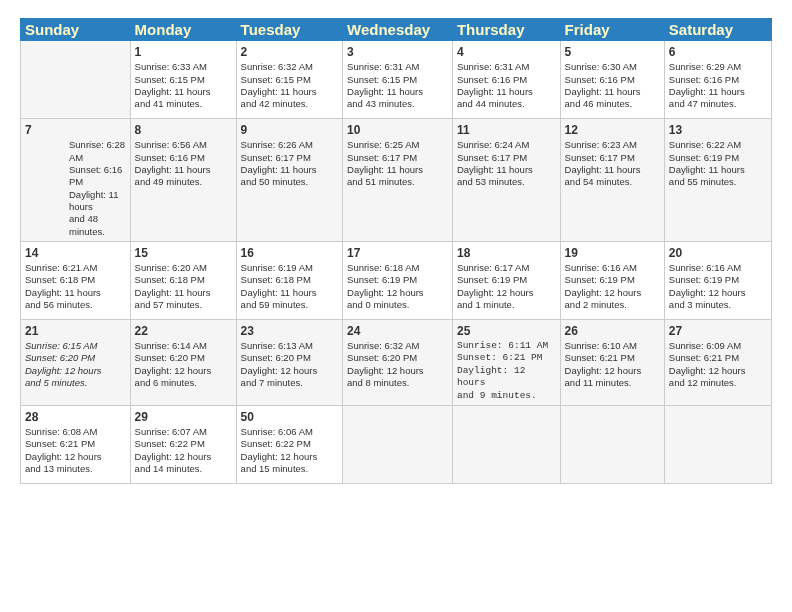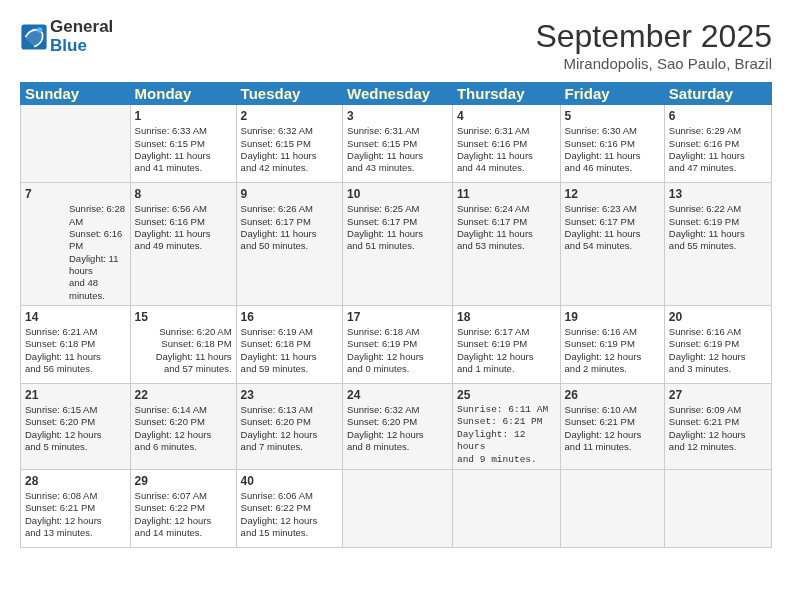--- a/index.html
+++ b/index.html
@@ -89,40 +89,20 @@
       background: #fff;
     }
     tbody tr td.empty {
       background: #f5f5f5;
     }
   </style>
 </head>
 <body>
 
 <div class="page">
-  <div class="header">
-    <div class="logo">
-      <svg class="logo-icon" viewBox="0 0 40 40">
-        <rect x="2" y="2" width="36" height="36" rx="4" fill="#1a6faf"></rect>
-        <polygon points="20,6 34,20 20,34 6,20" fill="#fff" opacity="0.15"></polygon>
-        <path d="M8 20 Q14 8 26 10 Q34 12 32 22 Q30 30 20 34" fill="none" stroke="#fff" stroke-width="2.5"></path>
-        <circle cx="28" cy="10" r="4" fill="#5bb8f5"></circle>
-      </svg>
-      <div>
-        <div style="font-size:17px;font-weight:bold;color:#333;line-height:1.1;">
-          <span style="color:#333;">General</span>
-        </div>
-        <div style="font-size:17px;font-weight:bold;color:#1a6faf;line-height:1.1;">Blue</div>
-      </div>
-    </div>
-    <div class="title-block">
-      <div class="month-title">September 2025</div>
-      <div class="subtitle">Mirandopolis, Sao Paulo, Brazil</div>
-    </div>
-  </div>
 
   <table>
     <thead>
       <tr id="thead-row">
       <th>Sunday</th>
           <th>Monday</th>
           <th>Tuesday</th>
           <th>Wednesday</th>
           <th>Thursday</th>
           <th>Friday</th>
@@ -229,21 +209,21 @@
         <tr>
           <td>
             <span class="day-num">14</span>
             <div class="day-info" style="white-space: pre-line;">Sunrise: 6:21 AM
 Sunset: 6:18 PM
 Daylight: 11 hours
 and 56 minutes.</div>
           </td>
           <td>
             <span class="day-num">15</span>
-            <div class="day-info" style="white-space: pre-line; text-align: right;">Sunrise: 6:20 AM
+            <div class="day-info" style="white-space: pre-line;">Sunrise: 6:20 AM
 Sunset: 6:18 PM
 Daylight: 11 hours
 and 57 minutes.</div>
           </td>
           <td>
             <span class="day-num">16</span>
             <div class="day-info" style="white-space: pre-line;">Sunrise: 6:19 AM
 Sunset: 6:18 PM
 Daylight: 11 hours
 and 59 minutes.</div>
@@ -273,21 +253,21 @@
             <span class="day-num">20</span>
             <div class="day-info" style="white-space: pre-line;">Sunrise: 6:16 AM
 Sunset: 6:19 PM
 Daylight: 12 hours
 and 3 minutes.</div>
           </td>
         </tr>
         <tr>
           <td>
             <span class="day-num">21</span>
-            <div class="day-info" style="white-space: pre-line;">Sunrise: 6:15 AM
+            <div class="day-info" style="white-space: pre-line; font-style: italic;">Sunrise: 6:15 AM
 Sunset: 6:20 PM
 Daylight: 12 hours
 and 5 minutes.</div>
           </td>
           <td>
             <span class="day-num">22</span>
             <div class="day-info" style="white-space: pre-line;">Sunrise: 6:14 AM
 Sunset: 6:20 PM
 Daylight: 12 hours
 and 6 minutes.</div>
@@ -337,21 +317,21 @@
 and 13 minutes.</div>
           </td>
           <td>
             <span class="day-num">29</span>
             <div class="day-info" style="white-space: pre-line;">Sunrise: 6:07 AM
 Sunset: 6:22 PM
 Daylight: 12 hours
 and 14 minutes.</div>
           </td>
           <td>
-            <span class="day-num">40</span>
+            <span class="day-num">50</span>
             <div class="day-info" style="white-space: pre-line;">Sunrise: 6:06 AM
 Sunset: 6:22 PM
 Daylight: 12 hours
 and 15 minutes.</div>
           </td>
           <td class="empty"></td>
           <td class="empty"></td>
           <td class="empty"></td>
           <td class="empty"></td>
         </tr>

